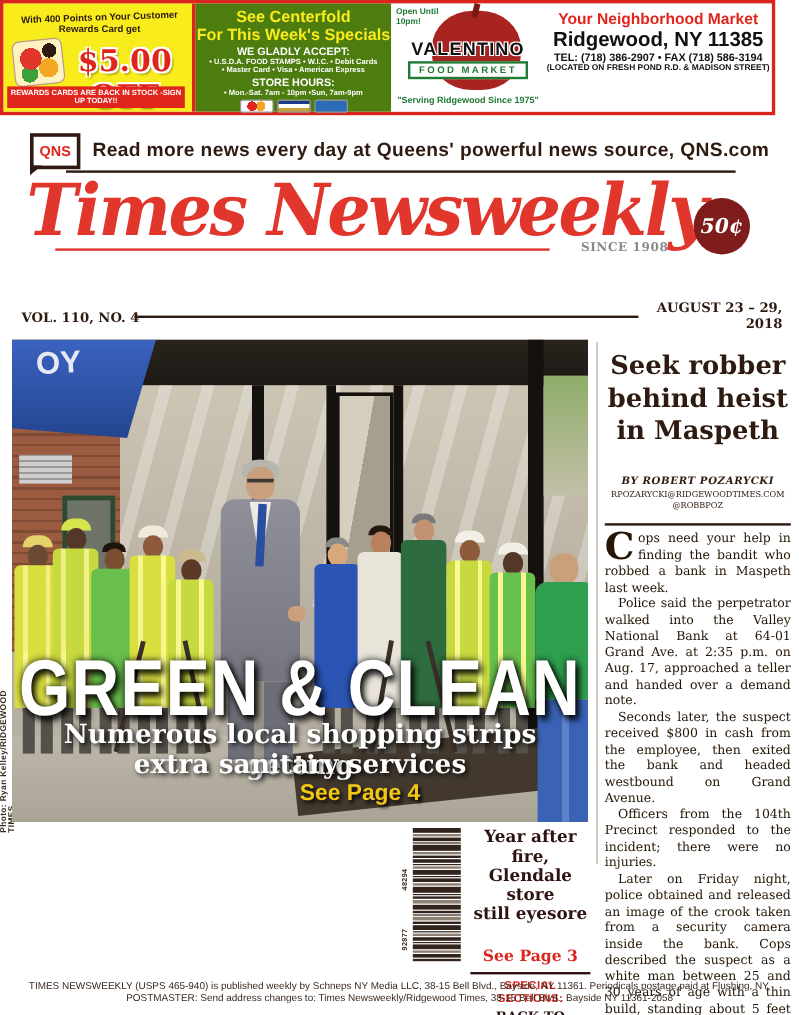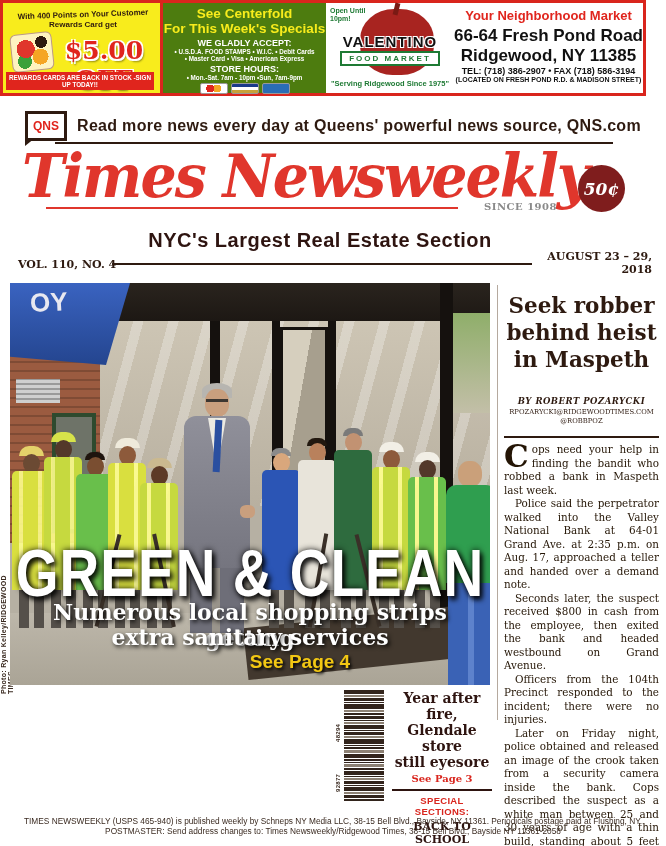--- a/index.html
+++ b/index.html
@@ -86,42 +86,40 @@
         <div class="abs" style="left:34px;top:6px;width:74px;height:66px;background:#a82420;border-radius:46% 46% 44% 44%"></div>
         <div class="abs" style="left:68px;top:0;width:5px;height:12px;background:#7a1a14;transform:rotate(14deg)"></div>
         <div class="abs b" style="left:2px;top:30px;width:124px;text-align:center;font-size:15px;letter-spacing:1px;color:#111;
              text-shadow:-1px -1px 0 #fff,1px -1px 0 #fff,-1px 1px 0 #fff,1px 1px 0 #fff">VALENTINO</div>
         <div class="abs b" style="left:14px;top:48px;width:96px;text-align:center;font-size:8px;letter-spacing:2px;color:#1e7a34;
              background:#fff;border:2px solid #1e7a34;padding:1px 0">FOOD MARKET</div>
         <div class="abs b" style="left:0;bottom:5px;width:128px;text-align:center;font-size:7.5px;color:#1e7a34">"Serving Ridgewood Since 1975"</div>
       </div>
       <div style="flex:1;text-align:center;padding-top:5px">
         <div class="b" style="font-size:13px;color:#e0251d">Your Neighborhood Market</div>
-        <div class="b" style="font-size:17px;margin-top:3px;color:#111">66-64 Fresh Pond Road</div>
         <div class="b" style="font-size:17px;color:#111">Ridgewood, NY 11385</div>
         <div class="b" style="font-size:9px;color:#111">TEL: (718) 386-2907 • FAX (718) 586-3194</div>
         <div class="b" style="font-size:7px;color:#111">(LOCATED ON FRESH POND R.D. &amp; MADISON STREET)</div>
       </div>
     </div>
   </div>
 
   <div class="abs qnsbar">
     <div class="qnslogo">
       <span class="b" style="font-size:12px;color:#e0251d">QNS</span>
       <div class="qnstail"></div>
     </div>
     <div class="b" style="font-size:16px;letter-spacing:.3px;color:#2e1a10">Read more news every day at Queens' powerful news source, QNS.com</div>
   </div>
   <div class="abs" style="left:55px;top:142px;width:558px;height:2px;background:#2e1a10"></div>
 
   <div class="abs mast-title">Times Newsweekly</div>
   <div class="abs" style="left:46px;top:207px;width:412px;height:1.6px;background:#e0362c"></div>
   <div class="abs b" style="left:462px;top:201px;width:95px;text-align:right;font-size:10px;color:#8a8a8a;letter-spacing:.5px;font-family:'DejaVu Serif',serif">SINCE 1908</div>
   <div class="abs price-circle">50¢</div>
-  <div class="abs b ctr" style="left:0;top:229px;width:640px;font-size:20px;letter-spacing:.5px;color:#2e1410">NYC's Largest Real Estate Section</div>
 
   <div class="abs b serif" style="left:18px;top:258px;font-size:11px">VOL. 110, NO. 4</div>
   <div class="abs" style="left:112px;top:263px;width:420px;height:2px;background:#2e1a10"></div>
   <div class="abs b serif" style="left:540px;top:250px;width:112px;text-align:right;font-size:11px">AUGUST 23 – 29, 2018</div>
 
   <div class="abs vtxt" style="left:0;top:552px;height:142px">Photo: Ryan Kelley/RIDGEWOOD TIMES</div>
 
   <div class="abs photo">
 
     <div class="abs" style="left:0;top:0;width:480px;height:40px;background:linear-gradient(#2a241e,#1c1713)"></div>
@@ -302,21 +300,21 @@
     <div class="abs vtxt" style="left:-3px;top:12px;height:40px;font-size:6px">48294</div>
     <div class="abs vtxt" style="left:-3px;top:62px;height:40px;font-size:6px">92877</div>
   </div>
 
   <div class="abs ctr" style="left:392px;top:690px;width:100px">
     <div class="b serif" style="font-size:14px;line-height:16px;color:#2e1410">
       <span>Year after fire,</span><br>
       <span>Glendale store</span><br>
       <span>still eyesore</span>
     </div>
-    <div class="b serif red" style="font-size:10px;margin-top:3px">See Page 3</div>
+    <div class="b serif red" style="font-size:13px;margin-top:20px">See Page 3</div>
     <div style="width:100px;height:2px;background:#2e1410;margin:5px auto 4px"></div>
     <div class="b red" style="font-size:9.5px;letter-spacing:.3px">SPECIAL SECTIONS:</div>
     <div class="b serif" style="font-size:11px;margin-top:3px;color:#2e1410">BACK TO SCHOOL</div>
 
   </div>
 
   <div class="abs" style="left:497px;top:285px;width:1px;height:435px;background:#b5a99e"></div>
   <div class="abs ctr" style="left:504px;top:396px;width:155px">
     <div class="b serif" style="font-size:8.5px;font-style:italic;letter-spacing:.5px">BY ROBERT POZARYCKI</div>
     <div class="serif" style="font-size:6.8px;margin-top:2px">RPOZARYCKI@RIDGEWOODTIMES.COM</div>

